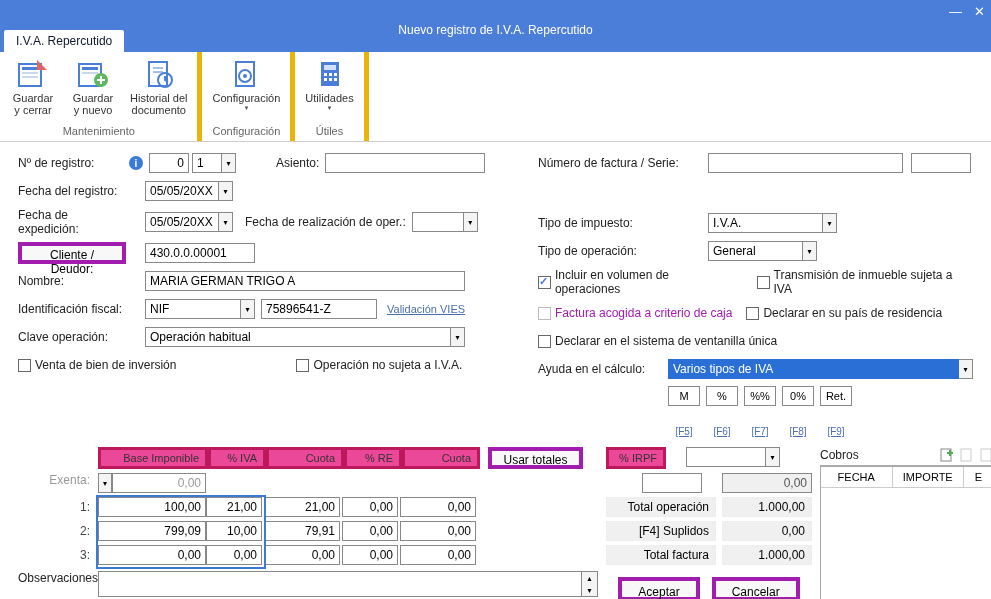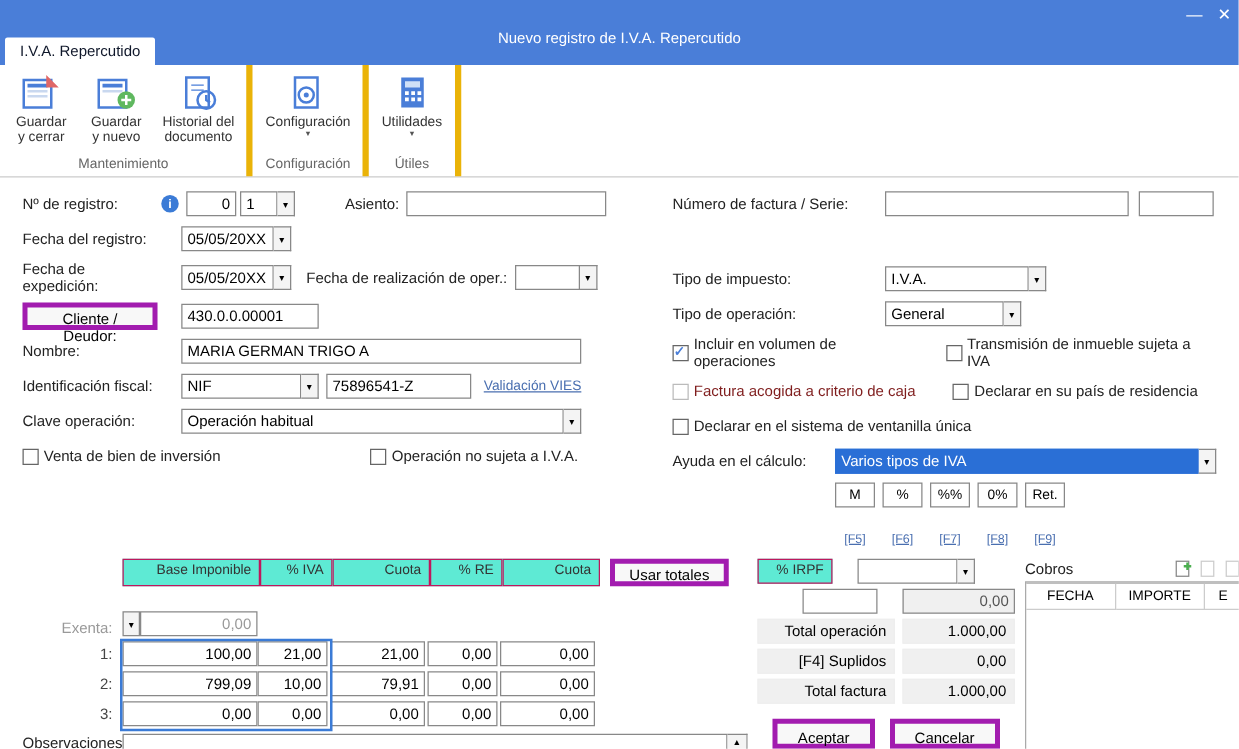--- a/index.html
+++ b/index.html
@@ -37,21 +37,21 @@
 
 .info-icon { width: 14px; height: 14px; border-radius: 50%; background: #3b7bd6; color: #fff; font-size: 10px; display: inline-flex; align-items: center; justify-content: center; margin-left: 6px; margin-right: 6px; font-weight: bold; }
 
 .chk { width: 13px; height: 13px; border: 1px solid #666; display: inline-block; margin-right: 4px; position: relative; background: #fff; }
 .chk.checked::after { content: "✓"; position: absolute; top: -2px; left: 0; font-size: 11px; color: #4a7ed8; font-weight: bold; }
 .chk-row { display: flex; align-items: center; }
 
 .btn-flat { border: 4px solid #a21caf; background: #f8f8f8; padding: 2px 10px; height: 22px; cursor: pointer; font-size: 12px; }
 
 .calc-area { grid-column: 1 / -1; margin-top: 4px; }
-.hdr { font-size: 11px; color: #333; text-align: right; padding: 2px 6px; background: #5eead4; border: 1px solid #be185d; }
+.hdr { font-size: 11px; color: #333; text-align: right; padding: 2px 6px; background: #ec4899; border: 3px solid #be185d; }
 .num-in { text-align: right; width: 100%; }
 .row-lbl { text-align: right; padding-right: 8px; color: #444; font-size: 12px; }
 .row-lbl.dim { color: #999; }
 
 .totals { display: flex; flex-direction: column; gap: 4px; }
 .tot-row { display: flex; justify-content: flex-end; align-items: center; gap: 6px; }
 .tot-lbl { width: 110px; text-align: right; background: #f0f0f0; padding: 2px 6px; border: 1px solid #eee; }
 .tot-val { width: 90px; text-align: right; padding: 2px 6px; background: #f0f0f0; border: 1px solid #eee; }
 
 .cobros { border: 1px solid #aaa; width: 175px; }
@@ -268,23 +268,23 @@
           <span class="lbl">Incluir en volumen de operaciones</span>
         </span>
       <span class="chk-row" style="margin-left:20px">
           <span class="chk"></span>
           <span class="lbl">Transmisión de inmueble sujeta a IVA</span>
         </span>
     </div>
     <div class="row">
       <span class="chk-row" style="color:#999">
           <span class="chk" style="border-color:#bbb"></span>
-          <span class="lbl" style="color:#7f1d1d">Factura acogida a criterio de caja</span>
-        </span>
-      <span class="chk-row" style="margin-left:30px">
+          <span class="lbl" style="color:#a21caf">Factura acogida a criterio de caja</span>
+        </span>
+      <span class="chk-row" style="margin-left:14px">
           <span class="chk"></span>
           <span class="lbl">Declarar en su país de residencia</span>
         </span>
     </div>
     <div class="row">
       <span class="chk-row">
           <span class="chk"></span>
           <span class="lbl">Declarar en el sistema de ventanilla única</span>
         </span>
     </div>
@@ -320,21 +320,21 @@
         <div style="display:flex">
           <div style="width:80px"></div>
           <div class="hdr" style="width:110px">Base Imponible</div>
           <div class="hdr" style="width:58px">% IVA</div>
           <div class="hdr" style="width:78px">Cuota</div>
           <div class="hdr" style="width:58px">% RE</div>
           <div class="hdr" style="width:78px">Cuota</div>
           <button class="btn-flat" style="width:95px;margin-left:8px">Usar totales</button>
         </div>
 
-        <div style="display:flex;align-items:flex-end;margin-top:20px">
+        <div style="display:flex;align-items:flex-start;margin-top:4px">
           <div class="row-lbl dim" style="width:80px">Exenta:</div>
           <span class="sel-btn" style="height:20px;border:1px solid #888">▾</span>
           <input type="text" class="num-in" style="width: 94px; color: rgb(153, 153, 153);" value="0,00">
         </div>
 
         <div style="position:relative;margin-top:4px">
           <div style="display:flex;align-items:center;margin-bottom:4px">
             <div class="row-lbl" style="width:80px">1:</div>
             <input type="text" class="num-in" style="width: 108px;" value="100,00">
             <input type="text" class="num-in" style="width: 56px;" value="21,00">

